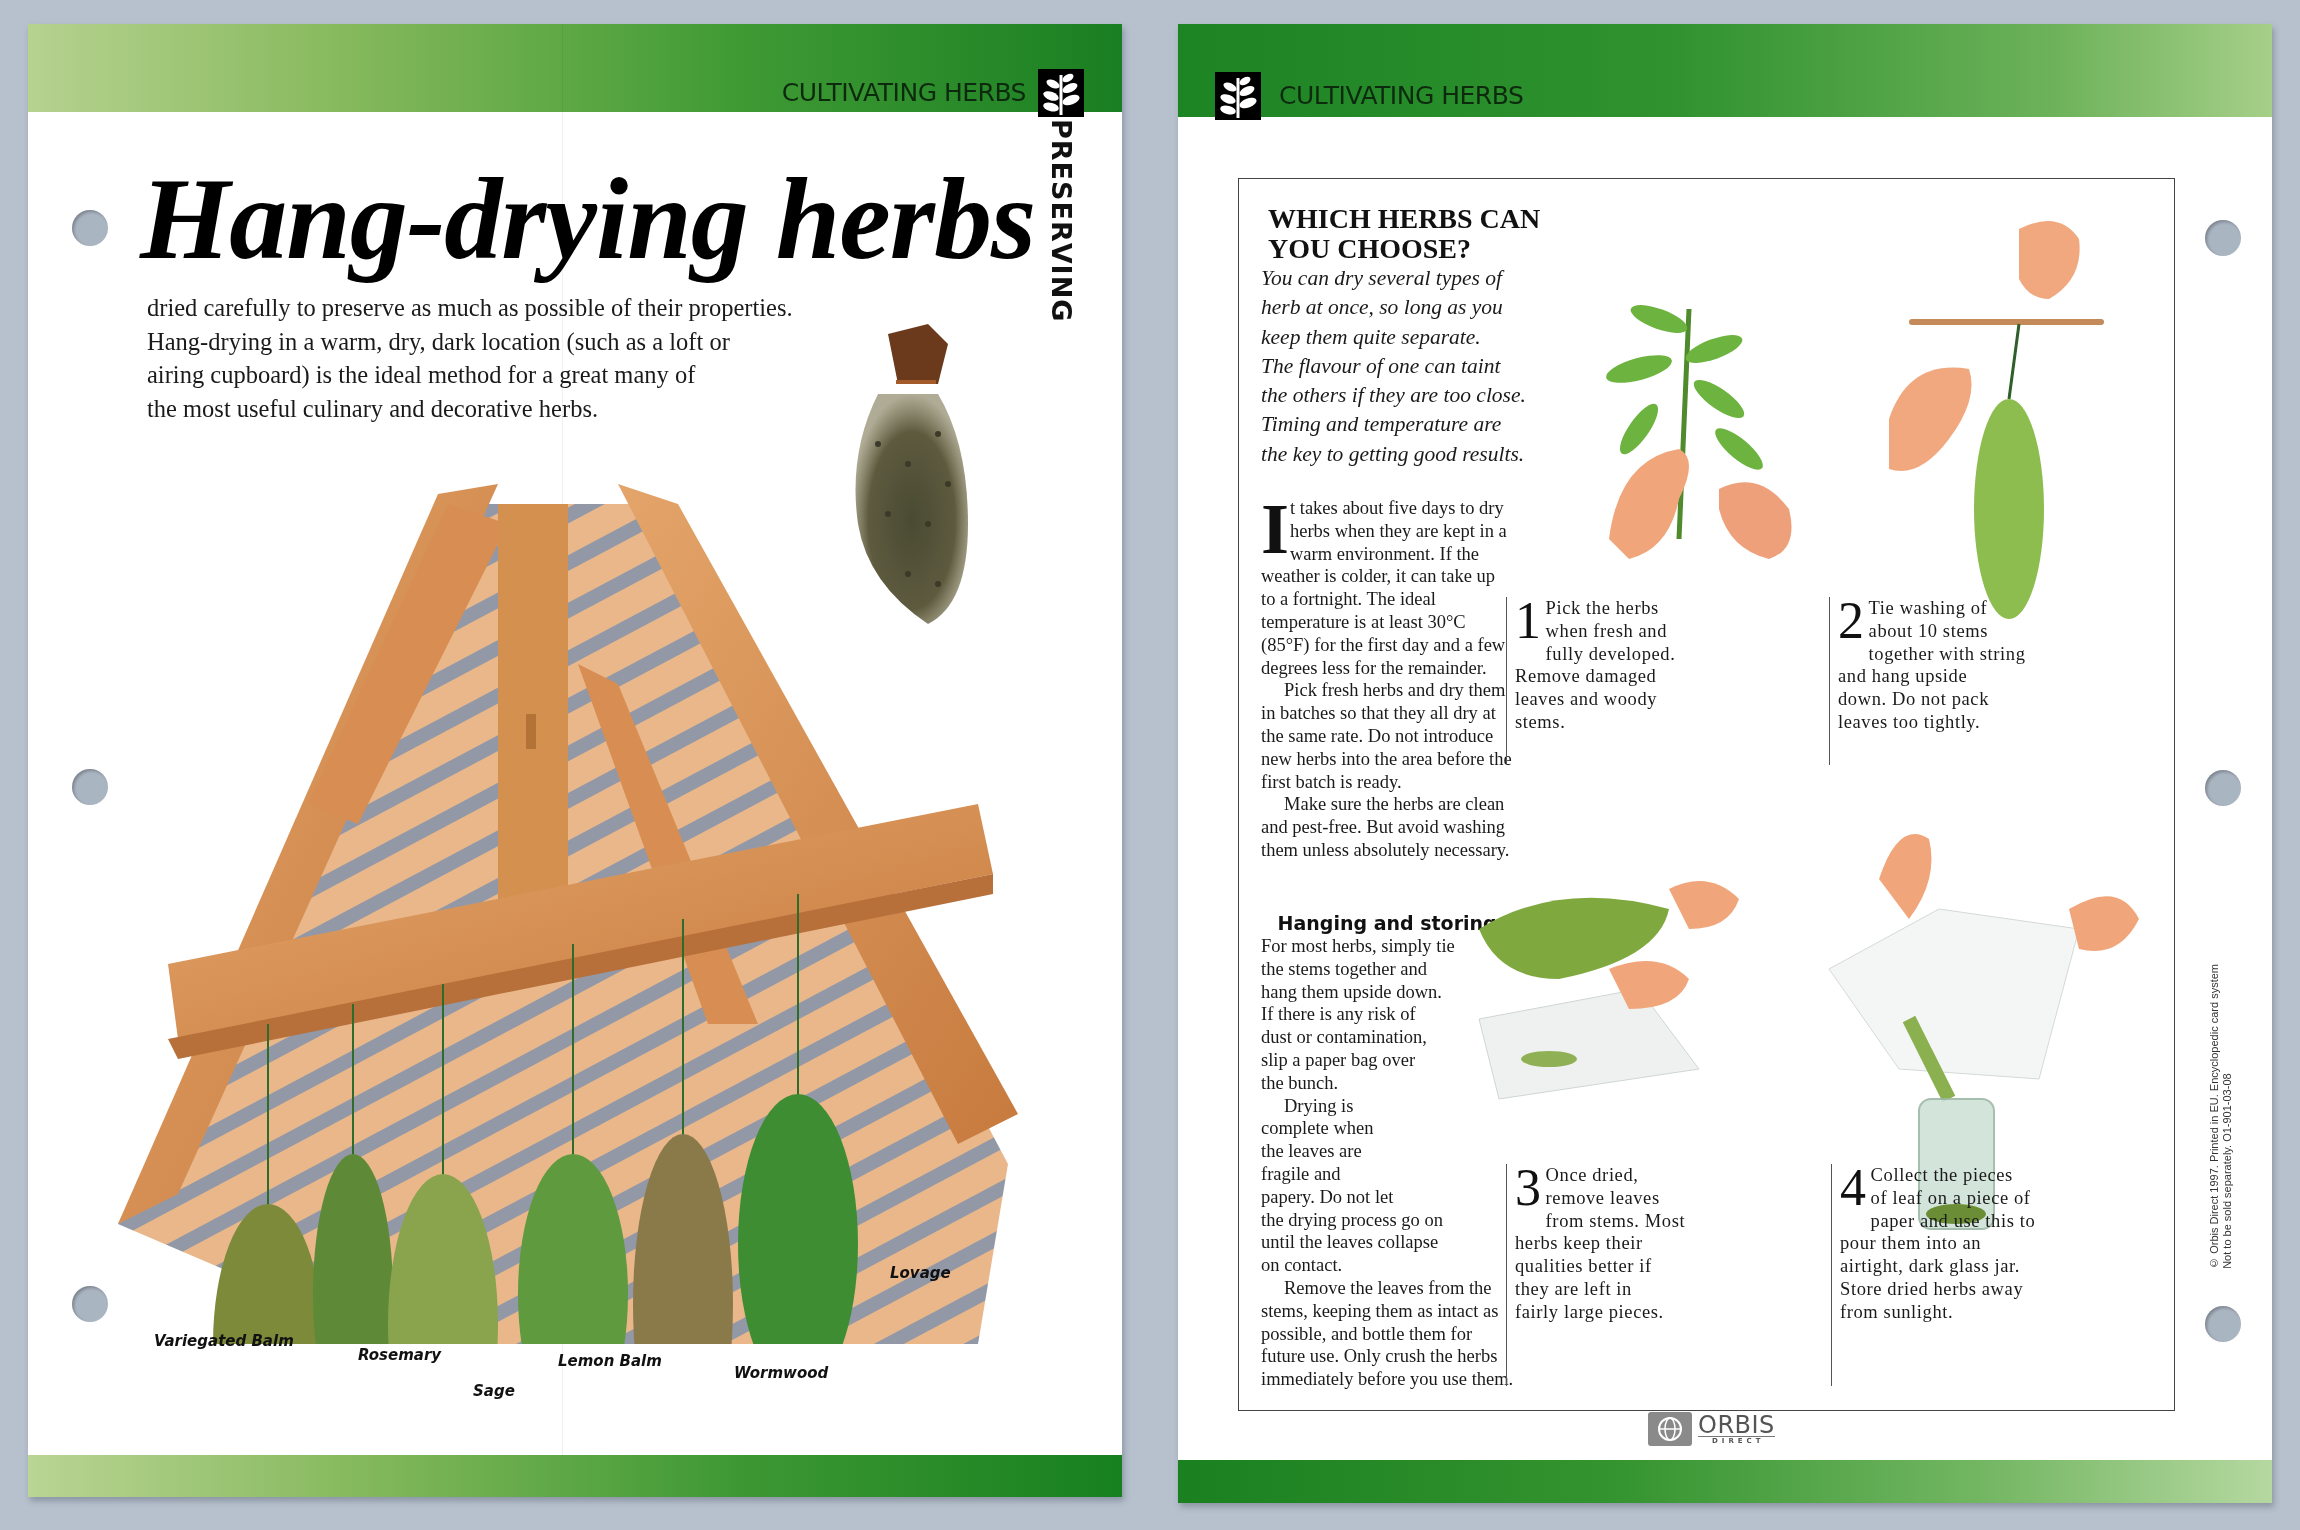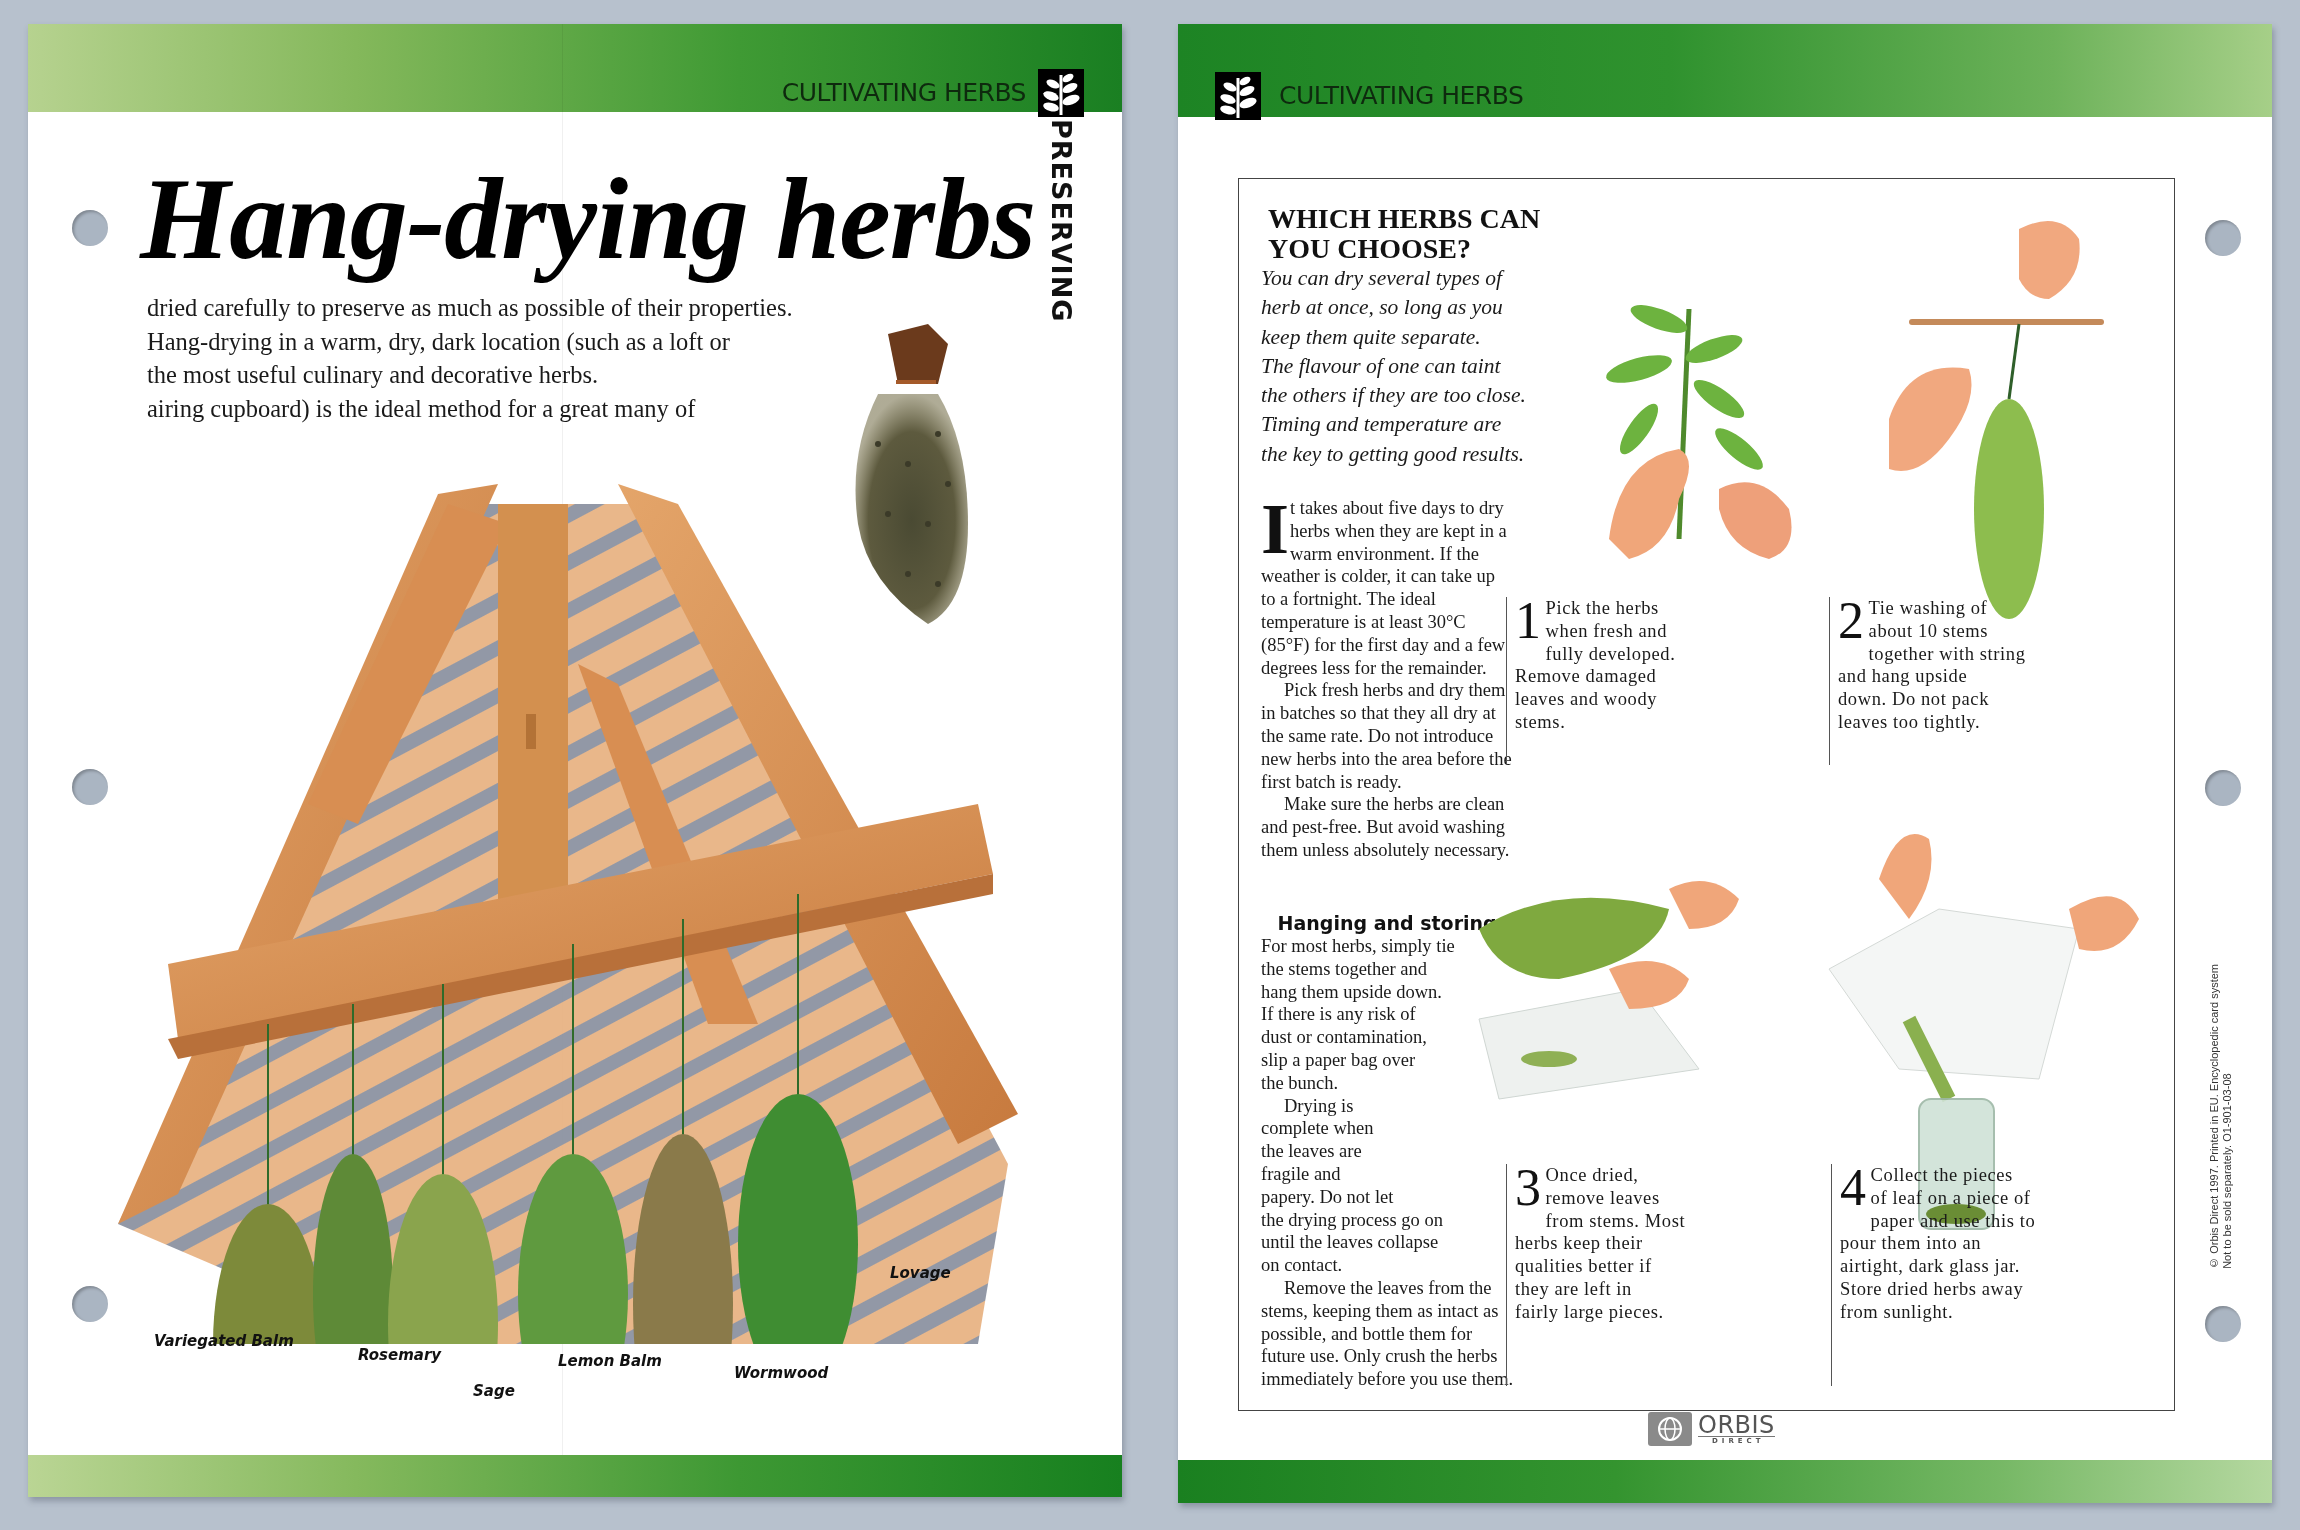--- a/index.html
+++ b/index.html
@@ -89,22 +89,22 @@
 
   <div class="hole" style="left:44px; top:186px;"></div>
   <div class="hole" style="left:44px; top:745px;"></div>
   <div class="hole" style="left:44px; top:1262px;"></div>
 
   <h1 class="page-title">Hang-drying herbs</h1>
 
   <div class="intro">
     <span>dried carefully to preserve as much as possible of their properties.</span>
     <span>Hang-drying in a warm, dry, dark location (such as a loft or</span>
+    <span>airing cupboard) is the ideal method for a great many of</span>
     <span>the most useful culinary and decorative herbs.</span>
-    <span>airing cupboard) is the ideal method for a great many of</span>
   </div>
 
   <svg class="illus" style="left:790px; top:300px;" width="200" height="330" viewBox="0 0 200 330">
     <defs>
       <radialGradient id="thy" cx="50%" cy="55%" r="55%">
         <stop offset="0%" stop-color="#4a4a33"></stop>
         <stop offset="70%" stop-color="#5d5a3e"></stop>
         <stop offset="100%" stop-color="#7a7450" stop-opacity="0.6"></stop>
       </radialGradient>
     </defs>

